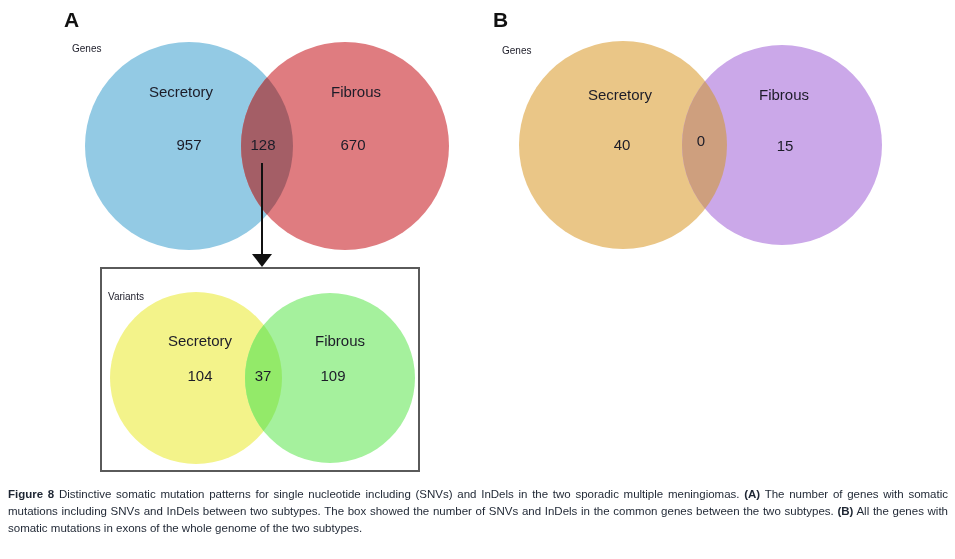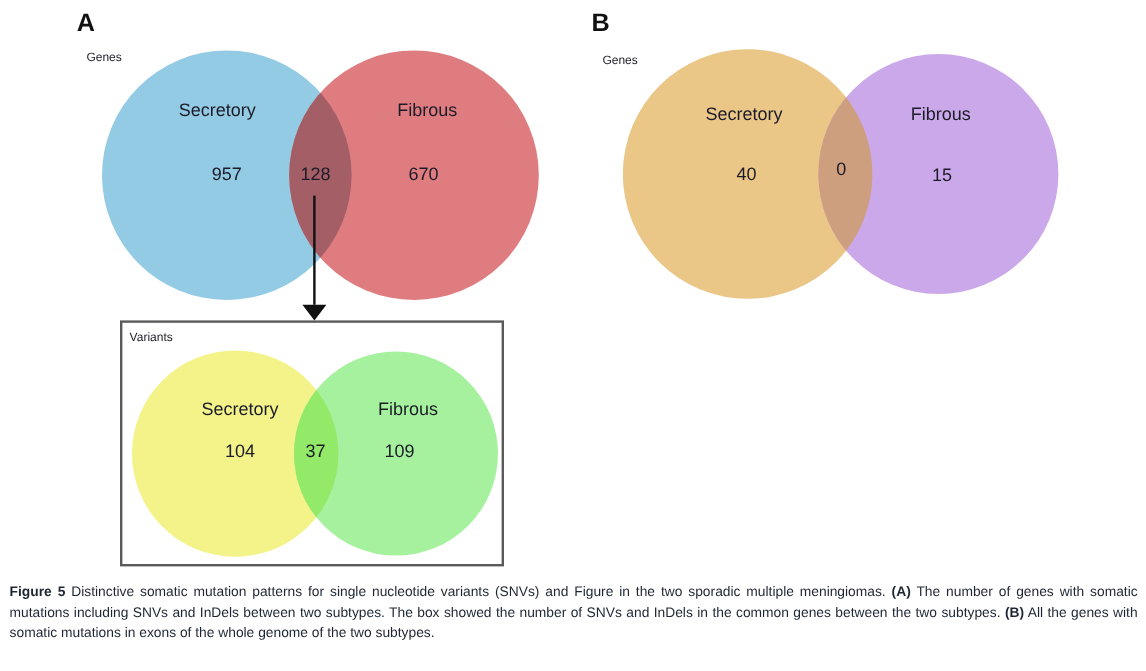--- a/index.html
+++ b/index.html
@@ -48,21 +48,21 @@
     <text x="111" y="115" text-anchor="middle">957</text>
     <text x="185" y="115" text-anchor="middle">128</text>
     <text x="275" y="115" text-anchor="middle">670</text>
   </svg>
 
   <div class="abs arrow-line" style="left:261px;top:163px;height:91px;"></div>
   <div class="abs arrow-head" style="left:252px;top:254px;"></div>
 
   <div class="abs variants-box" style="left:100px;top:267px;width:316px;height:201px;"></div>
 
-  <div class="abs set-title" style="left:108px;top:276px;">Variants</div>
+  <div class="abs set-title" style="left:108px;top:291px;">Variants</div>
 
   <svg class="abs" style="left:104px;top:288px;" width="312" height="178" viewBox="0 0 312 178">
     <defs>
       <clipPath id="cpv">
           <circle cx="92" cy="90" r="86"></circle>
         </clipPath>
     </defs>
     <circle cx="92" cy="90" r="86" fill="#F3F38A"></circle>
     <circle cx="226" cy="90" r="85" fill="#A5F19D"></circle>
     <g clip-path="url(#cpv)">
@@ -91,21 +91,21 @@
       <circle cx="267" cy="107" r="100" fill="#CE9F7E"></circle>
     </g>
     <text x="105" y="62" text-anchor="middle">Secretory</text>
     <text x="269" y="62" text-anchor="middle">Fibrous</text>
     <text x="107" y="112" text-anchor="middle">40</text>
     <text x="186" y="108" text-anchor="middle">0</text>
     <text x="270" y="113" text-anchor="middle">15</text>
   </svg>
 
   <p class="abs caption" style="left:8px;top:486px;width:940px;">
-    <b>Figure 5</b>
-    <span>Distinctive somatic mutation patterns for single nucleotide variants (SNVs) and Figure in the two sporadic multiple meningiomas.</span>
+    <b>Figure 8</b>
+    <span>Distinctive somatic mutation patterns for single nucleotide including (SNVs) and InDels in the two sporadic multiple meningiomas.</span>
     <b>(A)</b>
     <span>The number of genes with somatic mutations including SNVs and InDels between two subtypes. The box showed the number of SNVs and InDels in the common genes between the two subtypes.</span>
     <b>(B)</b>
     <span>All the genes with somatic mutations in exons of the whole genome of the two subtypes.</span>
   </p>
 
 </div>
 
 </body></html>

